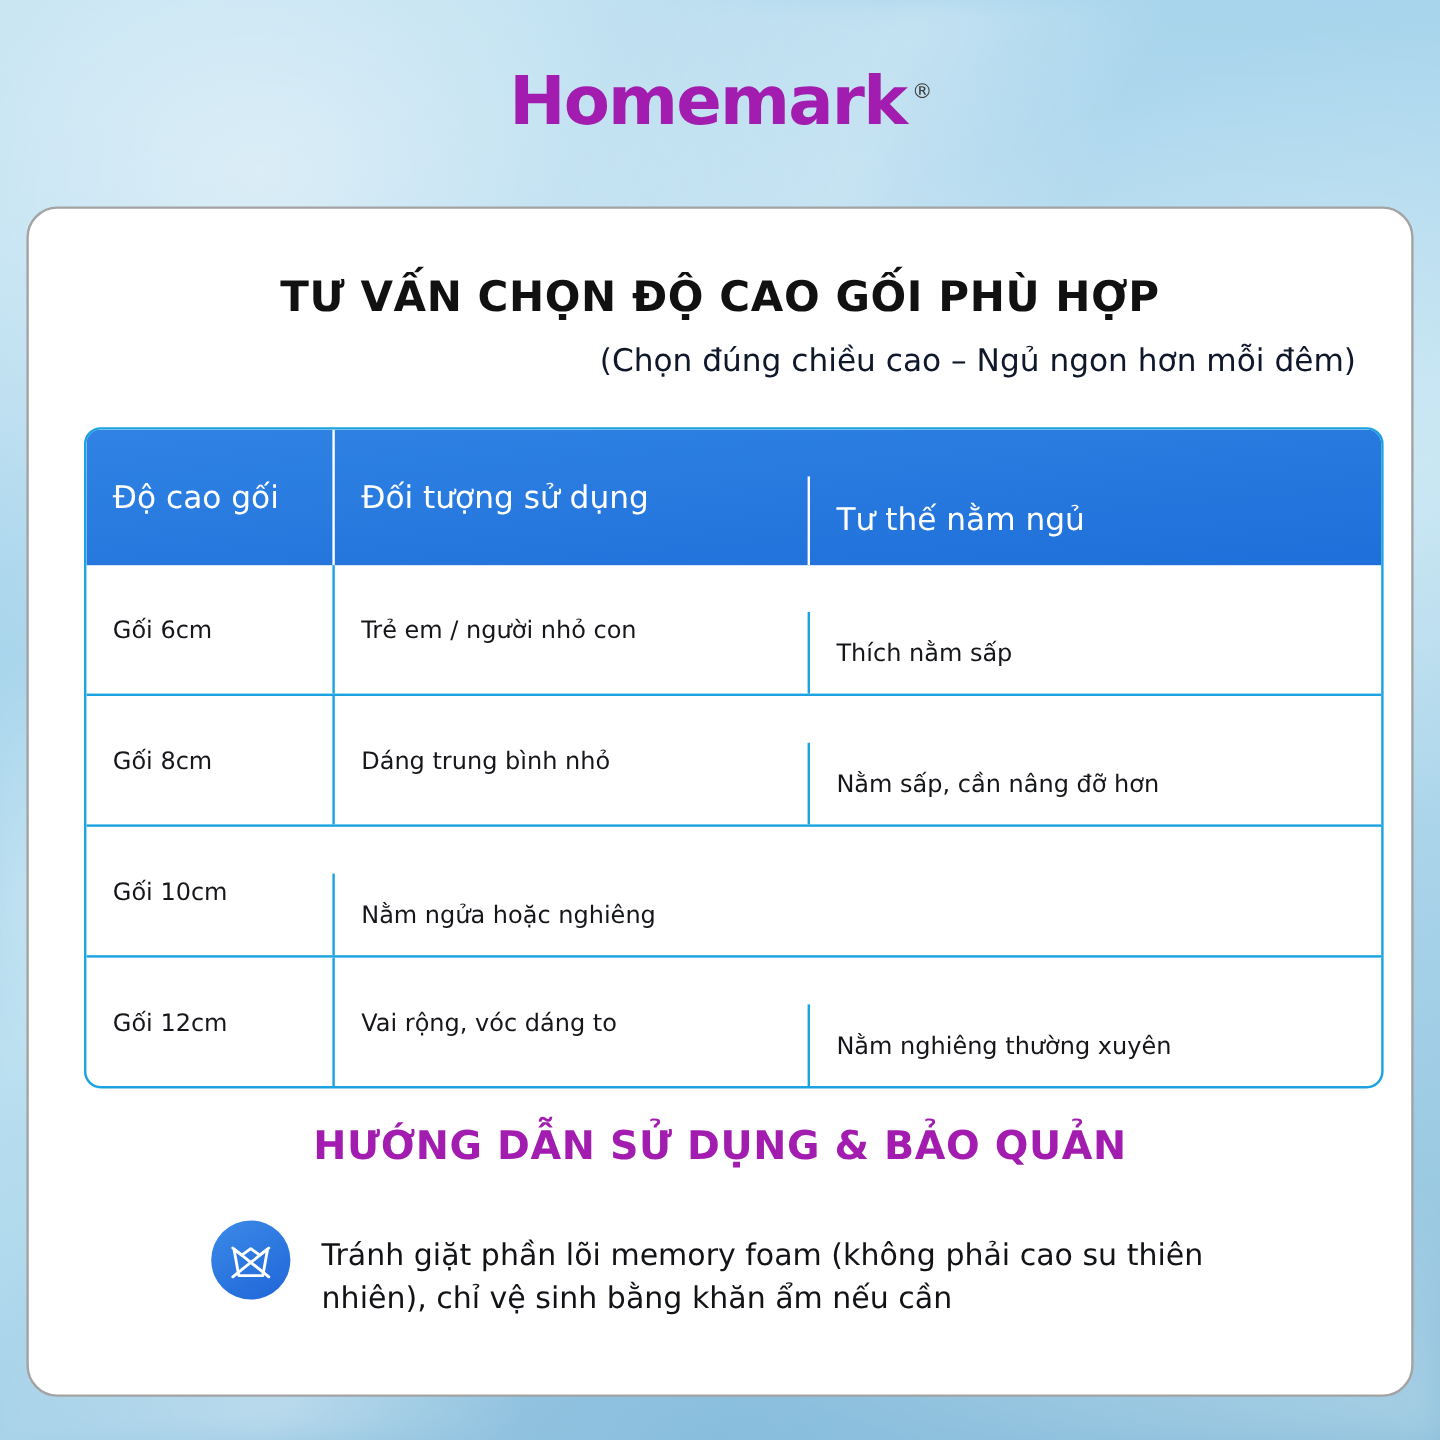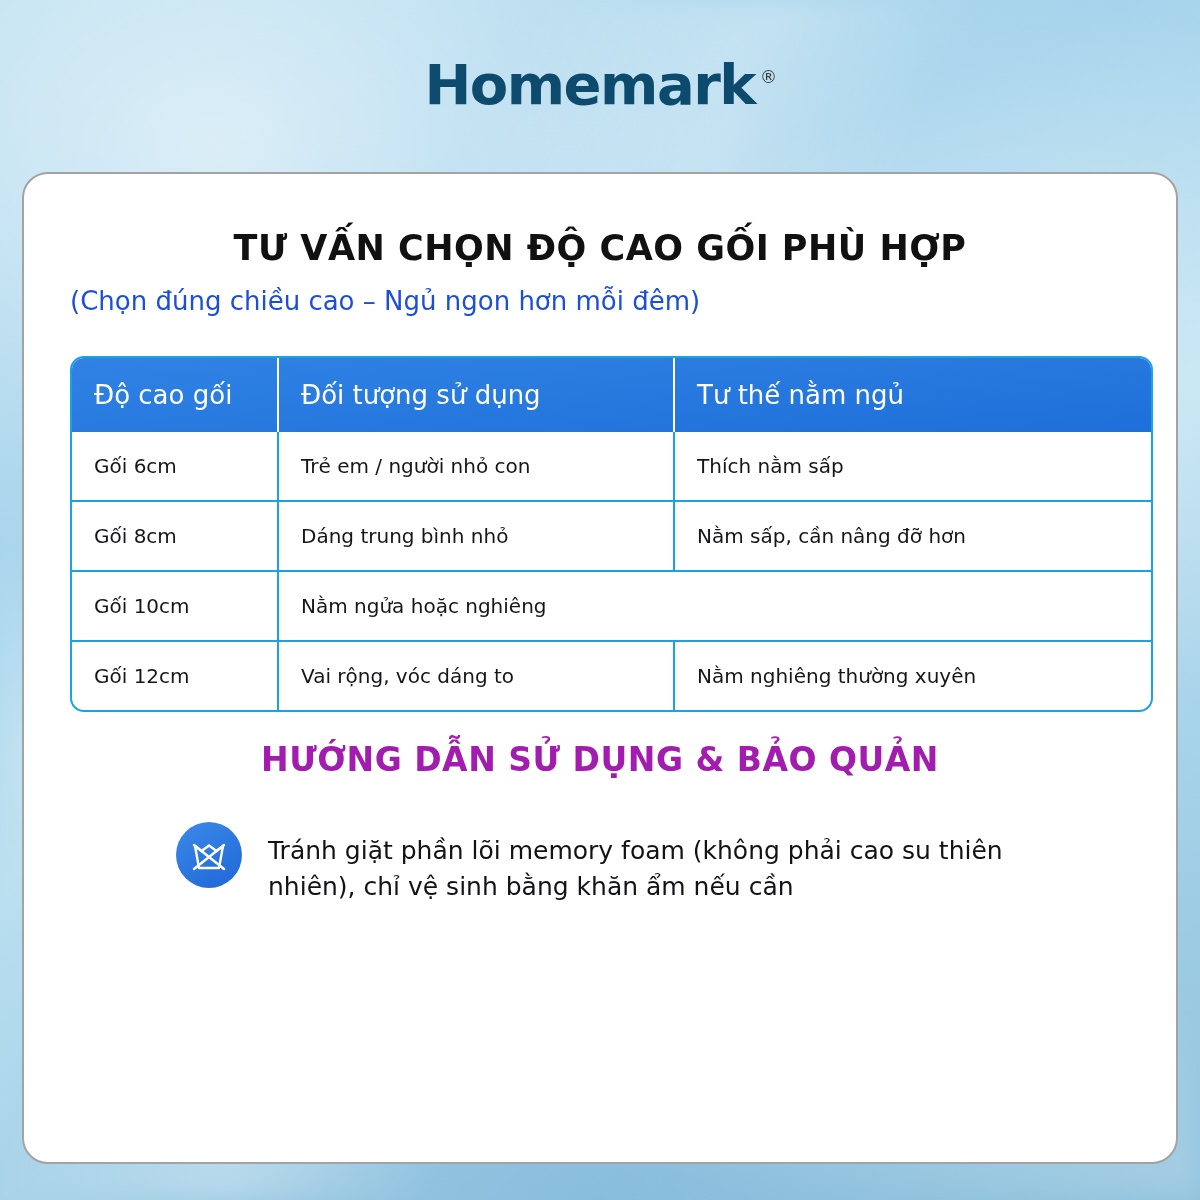--- a/index.html
+++ b/index.html
@@ -44,21 +44,21 @@
     display: flex;
     align-items: flex-start;
     color: #231f20;
     letter-spacing: -1.5px;
   }
   .logo-text {
     font-family: "DejaVu Sans", sans-serif;
     font-weight: 700;
     font-size: 56px;
     line-height: 1;
-    color: #0c4a6e;
+    color: #a21caf;
   }
   .logo-reg {
     font-family: "DejaVu Sans", sans-serif;
     font-size: 17px;
     line-height: 1;
     margin-top: 12px;
     margin-left: 5px;
     color: #3b3b3b;
   }
 
@@ -78,25 +78,25 @@
   .title {
     text-align: center;
     font-family: "DejaVu Sans", sans-serif;
     font-weight: 700;
     font-size: 35px;
     letter-spacing: 0.5px;
     color: #111111;
     margin-top: 54px;
   }
   .subtitle {
-    text-align: left;
+    text-align: right;
     font-family: "DejaVu Sans", sans-serif;
     font-weight: 400;
     font-size: 26px;
-    color: #1d4ed8;
+    color: #0f172a;
     margin-top: 18px;
   }
 
   
   .table {
     margin: 40px auto 0 auto;
     width: 1083px;
     border: 2px solid #1aa3e0;
     border-radius: 14px;
     overflow: hidden;
@@ -123,21 +123,21 @@
     font-size: 20px;
     color: #15161a;
     padding: 22px 0 22px 22px;
     display: flex;
     align-items: center;
   }
   .tbody .tcell + .tcell { border-left: 2px solid #1aa3e0; }
 
   .c1 { width: 205px; flex: 0 0 205px; text-align: center; }
   .c2 { width: 396px; flex: 0 0 396px; }
-  .c3 { flex: 1 1 auto; }
+  .c3 { flex: 1 1 auto; margin-top: 39px; }
 
   
   .care-title {
     text-align: center;
     font-family: "DejaVu Sans", sans-serif;
     font-weight: 700;
     font-size: 33px;
     letter-spacing: 0.5px;
     color: #a21caf;
     margin-top: 28px;

